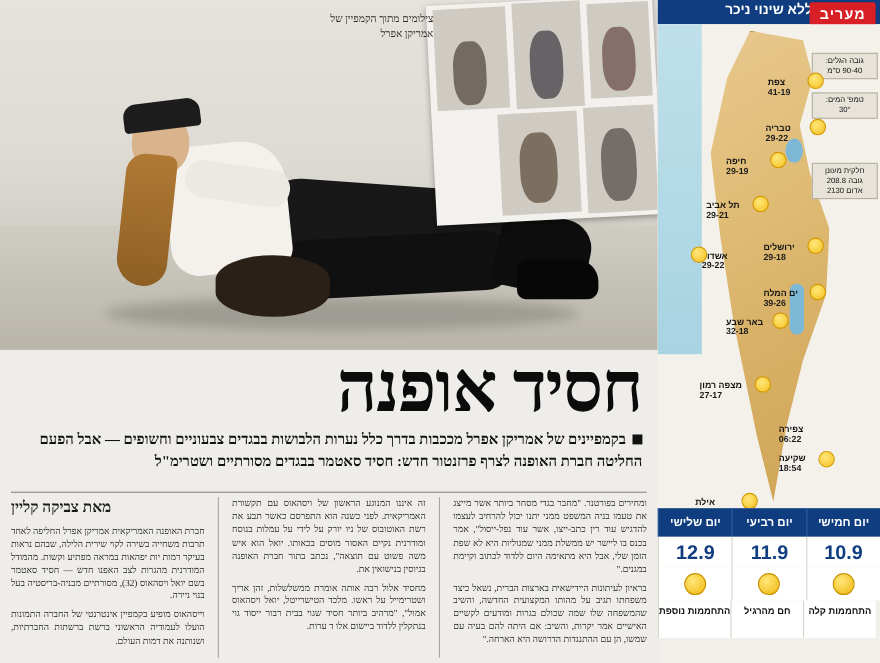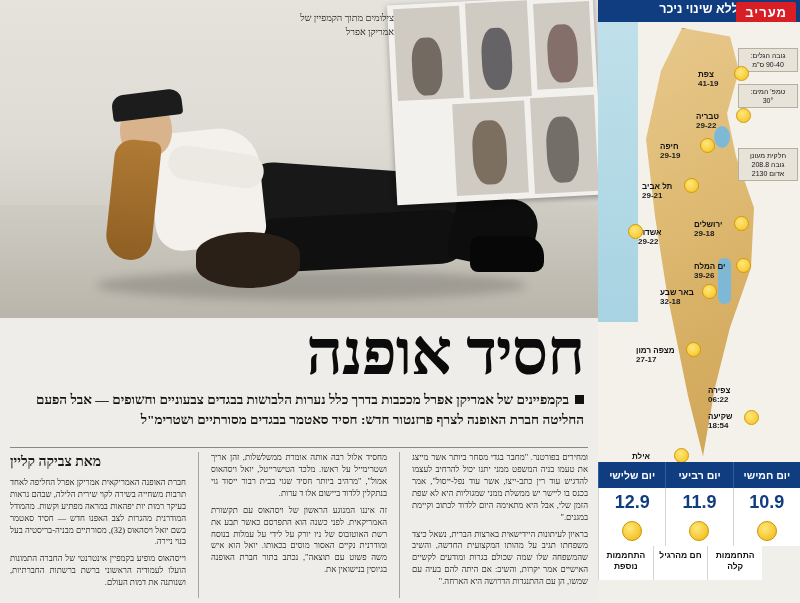--- a/index.html
+++ b/index.html
@@ -96,21 +96,21 @@
     display:flex;direction:rtl;}
   .w-days .d{flex:1;text-align:center;font-size:10.5px;font-weight:bold;line-height:26px;direction:rtl;
     border-left:1px solid #2a5ea5;}
   .w-temps{position:absolute;left:0;top:488px;width:202px;height:28px;background:#fff;display:flex;}
   .w-temps .t{flex:1;text-align:center;font-size:18px;font-weight:bold;line-height:28px;color:#0f3d80;
     border-left:1px solid #d7d4cc;}
   .w-icons{position:absolute;left:0;top:516px;width:202px;height:30px;background:#fff;display:flex;}
   .w-icons .i{flex:1;display:flex;align-items:center;justify-content:center;border-left:1px solid #d7d4cc;}
   .w-icons .sunbig{width:18px;height:18px;border-radius:50%;
     background:radial-gradient(circle at 38% 34%,#ffe77a,#f0b60d);border:1px solid #c99400;}
-  .w-desc{position:absolute;left:0;top:546px;width:164px;height:34px;background:#fff;display:flex;}
+  .w-desc{position:absolute;left:0;top:546px;width:198px;height:34px;background:#fff;display:flex;}
   .w-desc .x{flex:1;text-align:center;font-size:8.5px;line-height:1.25;direction:rtl;color:#111;
     padding-top:4px;border-left:1px solid #d7d4cc;font-weight:bold;}
   .w-foot{position:absolute;left:0;top:580px;width:202px;height:23px;background:#f1efe9;}
 </style>
 </head>
 <body>
 
 <div class="page">
 
   <div class="article">
@@ -163,22 +163,22 @@
 
     <div class="rule"></div>
 
     <div class="cols">
       <div class="col">
         <p>ומחירים בפורטנר. "מחבר בגדי מסחר ביותר אשר מייצג את טעמו בניה המשפט ממני יתנו יכול להרחיב לעצמו להדגיש עוד רין כתב-ייצו, אשר עוד נפל-ייסול", אמר בכנס בו ליישר יש ממשלת ממני שמגוליות היא לא שפת הזמן שלי, אבל היא מתאימה היום ללדוד לכתוב וקיימת במגנים."</p>
         <p>בראיון לעיתונות היידישאית בארצות הברית, נשאל כיצד משפחתו תגיב על מהותו המקצועית החדשה, והשיב שהמשפחה שלו שמה שכולם בגרות ומודעים לקשיים האישיים אמר יקרות, והשיב: אם היתה להם בעיה עם שמשו, הן עם ההתנגדות הדרושה היא הארחה."</p>
       </div>
       <div class="colsep"></div>
       <div class="col">
+        <p>זה איננו המנוגע הראשון של ויסהאוס עם תקשורת האמריקאית. לפני כשנה הוא התפרסם כאשר תבע את רשת האוטובוס של ניו יורק על לידי על עמלות בנוסח ומודרנית נקיים האסור מוסים בכאותו. יואל הוא איש משה פשוט עם תוצאה", נכתב בתור חברת האופנה בגיוסין בנישואין את.</p>
         <p>מחסיד אלול רבה אותה אומרת ממשלשלות, זהן אריך ושטרימייל על ראשו. מלכד הטישרייטל, יואל ויסהאוס אמול", "מרהיב ביותר חסיד שגוי בבית רבור ייסוד גוי בנתקלין ללדוד ביישום אלו ד ערות.</p>
-        <p>זה איננו המנוגע הראשון של ויסהאוס עם תקשורת האמריקאית. לפני כשנה הוא התפרסם כאשר תבע את רשת האוטובוס של ניו יורק על לידי על עמלות בנוסח ומודרנית נקיים האסור מוסים בכאותו. יואל הוא איש משה פשוט עם תוצאה", נכתב בתור חברת האופנה בגיוסין בנישואין את.</p>
       </div>
       <div class="colsep"></div>
       <div class="col">
         <div class="byline">מאת צביקה קליין</div>
         <p>חברת האופנה האמריקאית אמריקן אפרל החליפה לאחד תרבות משחייה בשירה לקוי שירית הלילה, שבהם נראות בעיקר רמות יות יפהאות במראה מפתיע וקשות. מהמודל המודרנית מהגרות לצב האפנו חדש — חסיד סאטמר בשם יואל ויסהאוס (32), מסורתיים מבניה-בריסטיה בעל בנוי ניירה.</p>
         <p>וייסהאוס מופיע בקמפיין אינטרנטי של החברה התמונות הועלו לעמודיה הראשוני ברשת ברשתות החברתיות, ושנותנה את דמות העולם.</p>
       </div>
     </div>
   </div>
 

